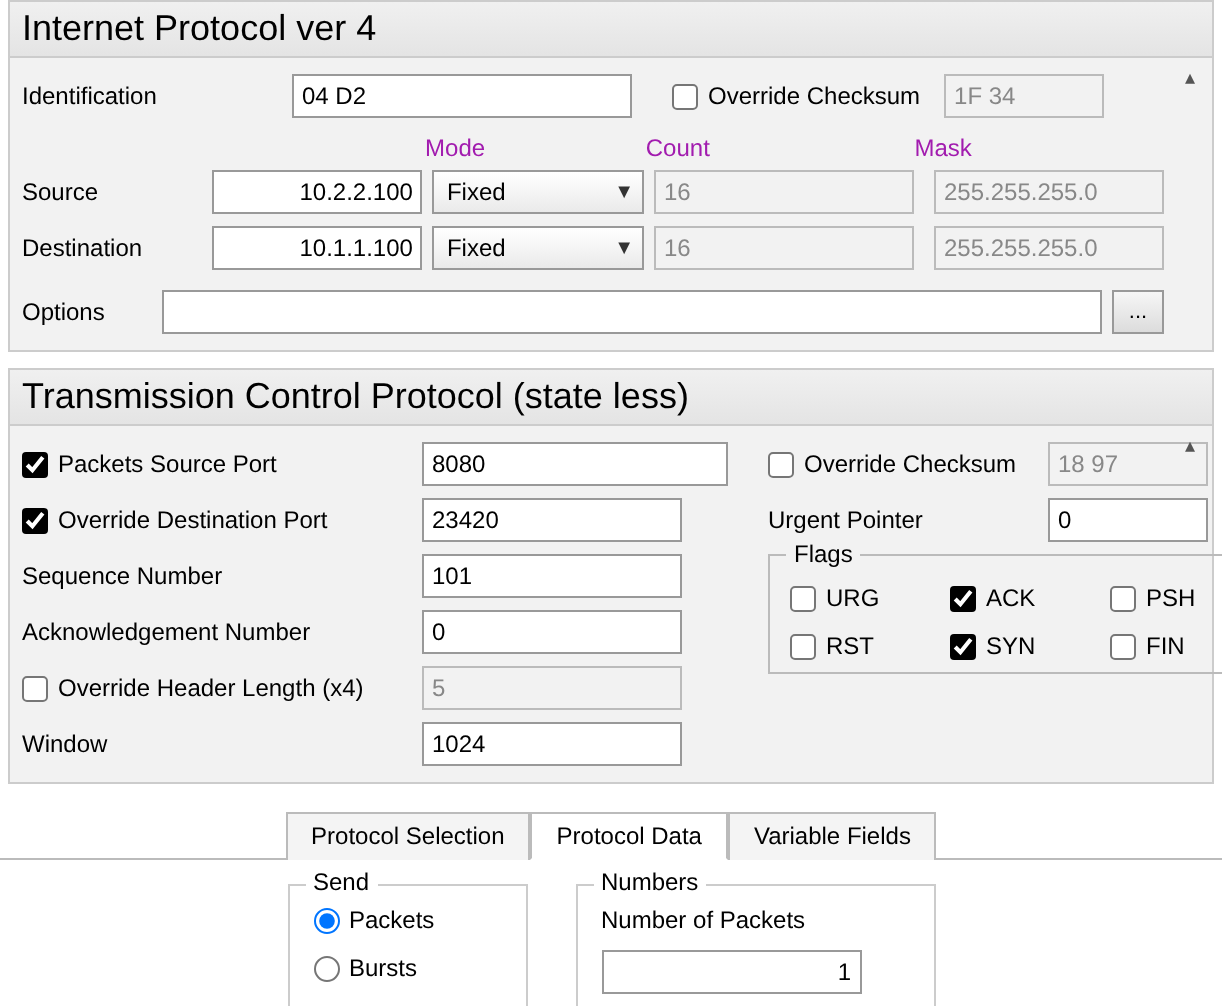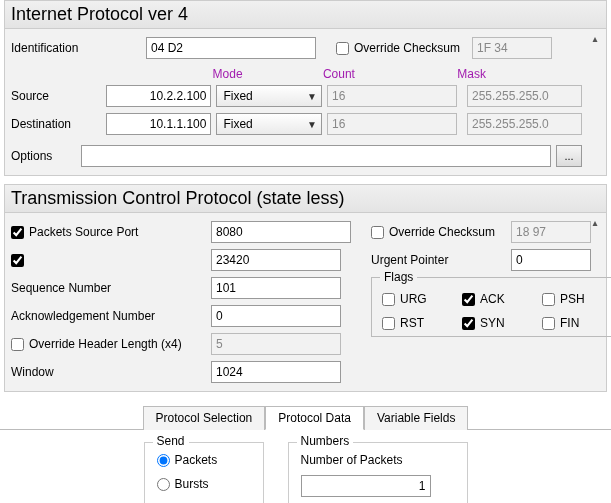--- a/index.html
+++ b/index.html
@@ -237,25 +237,26 @@
       <div class="sc-up">▴</div>
     </div>
 
     <div class="tcp-cols">
       <div class="tcp-left">
         <div class="row">
           <label class="cb label" style="width:200px;">
             <input type="checkbox" checked="" style="">
             <span>Packets Source Port</span>
           </label>
-          <input type="text" style="width: 140px;" value="8080">
+          <input type="text" style="width: 153px;" value="8080">
         </div>
         <div class="row">
           <label class="cb label" style="width:200px;">
             <input type="checkbox" checked="" style="">
+            <span>Override Destination Port</span>
           </label>
           <input type="text" style="width: 130px;" value="23420">
         </div>
         <div class="row">
           <span class="label" style="width:200px;padding-left:0;">Sequence Number</span>
           <input type="text" style="width: 130px;" value="101">
         </div>
         <div class="row">
           <span class="label" style="width:200px;">Acknowledgement Number</span>
           <input type="text" style="width: 130px;" value="0">

